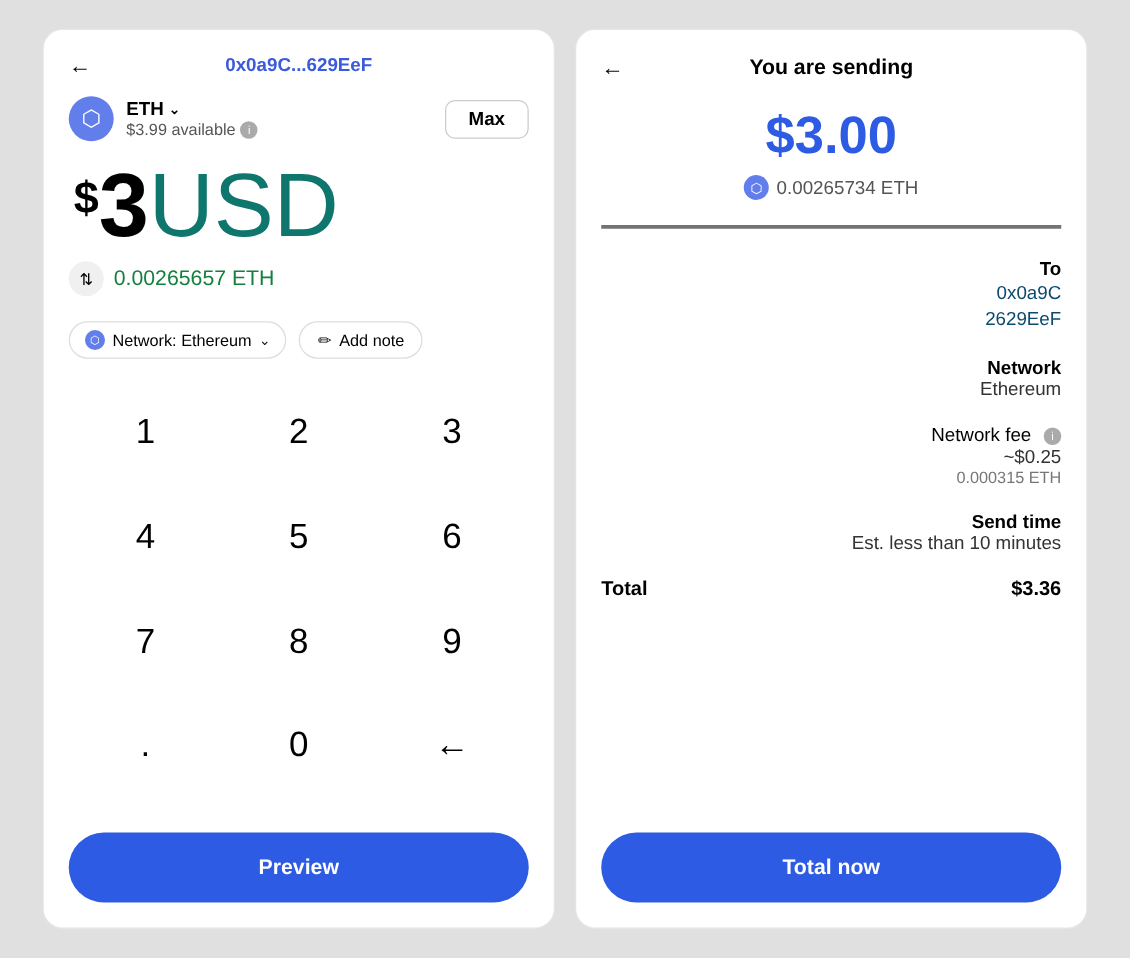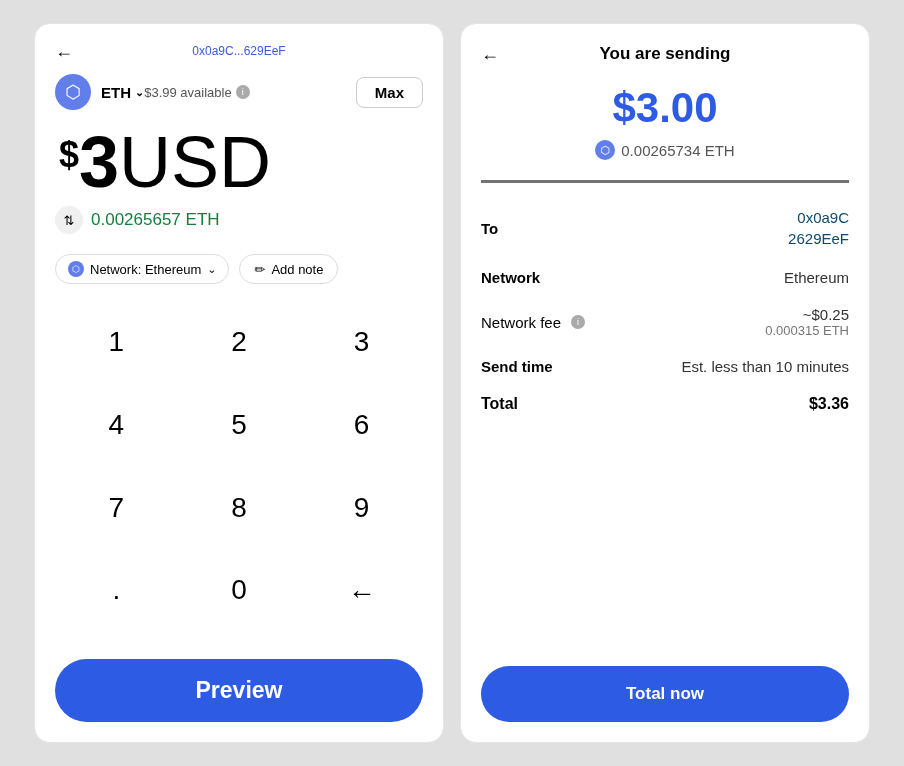--- a/index.html
+++ b/index.html
@@ -40,22 +40,22 @@
     }
     .back-arrow {
       position: absolute;
       left: 0;
       font-size: 18px;
       cursor: pointer;
       color: #000;
     }
     .address-text {
       color: #3B5BDB;
-      font-size: 12px;
-      font-weight: 400;
+      font-size: 15px;
+      font-weight: 700;
     }
     .token-row {
       display: flex;
       align-items: center;
       justify-content: space-between;
       margin-bottom: 16px;
     }
     .token-left {
       display: flex;
       align-items: center;
@@ -67,20 +67,21 @@
       border-radius: 50%;
       background: #627EEA;
       display: flex;
       align-items: center;
       justify-content: center;
       color: white;
       font-size: 18px;
     }
     .token-info {
       display: flex;
+      flex-direction: column;
     }
     .token-name {
       font-weight: 600;
       font-size: 15px;
       display: flex;
       align-items: center;
       gap: 4px;
     }
     .token-balance {
       font-size: 13px;
@@ -124,21 +125,21 @@
     }
     .amount-number {
       font-size: 72px;
       font-weight: 800;
       color: #000;
       line-height: 1;
     }
     .usd-label {
       font-size: 72px;
       font-weight: 300;
-      color: #000000;
+      color: #0f766e;
       line-height: 1;
     }
 
     .eth-amount-row {
       display: flex;
       align-items: center;
       gap: 8px;
       margin-bottom: 20px;
     }
     .swap-icon {
@@ -204,21 +205,21 @@
       cursor: pointer;
       color: #000;
     }
 
     .preview-btn {
       background: #2D5BE3;
       color: white;
       border: none;
       border-radius: 50px;
       padding: 18px;
-      font-size: 23px;
+      font-size: 17px;
       font-weight: 600;
       cursor: pointer;
       width: 100%;
       margin-top: auto;
     }
 
     
     .right-header {
       display: flex;
       align-items: center;
@@ -269,22 +270,23 @@
       color: white;
       font-size: 11px;
     }
 
     .details-section {
       flex: 1;
     }
     .detail-row {
       display: flex;
       justify-content: space-between;
-      align-items: center;
+      align-items: flex-end;
       margin-bottom: 20px;
+      flex-direction: column;
     }
     .detail-label {
       font-size: 15px;
       font-weight: 600;
       color: #000;
     }
     .detail-value {
       font-size: 15px;
       color: #333;
       text-align: right;

